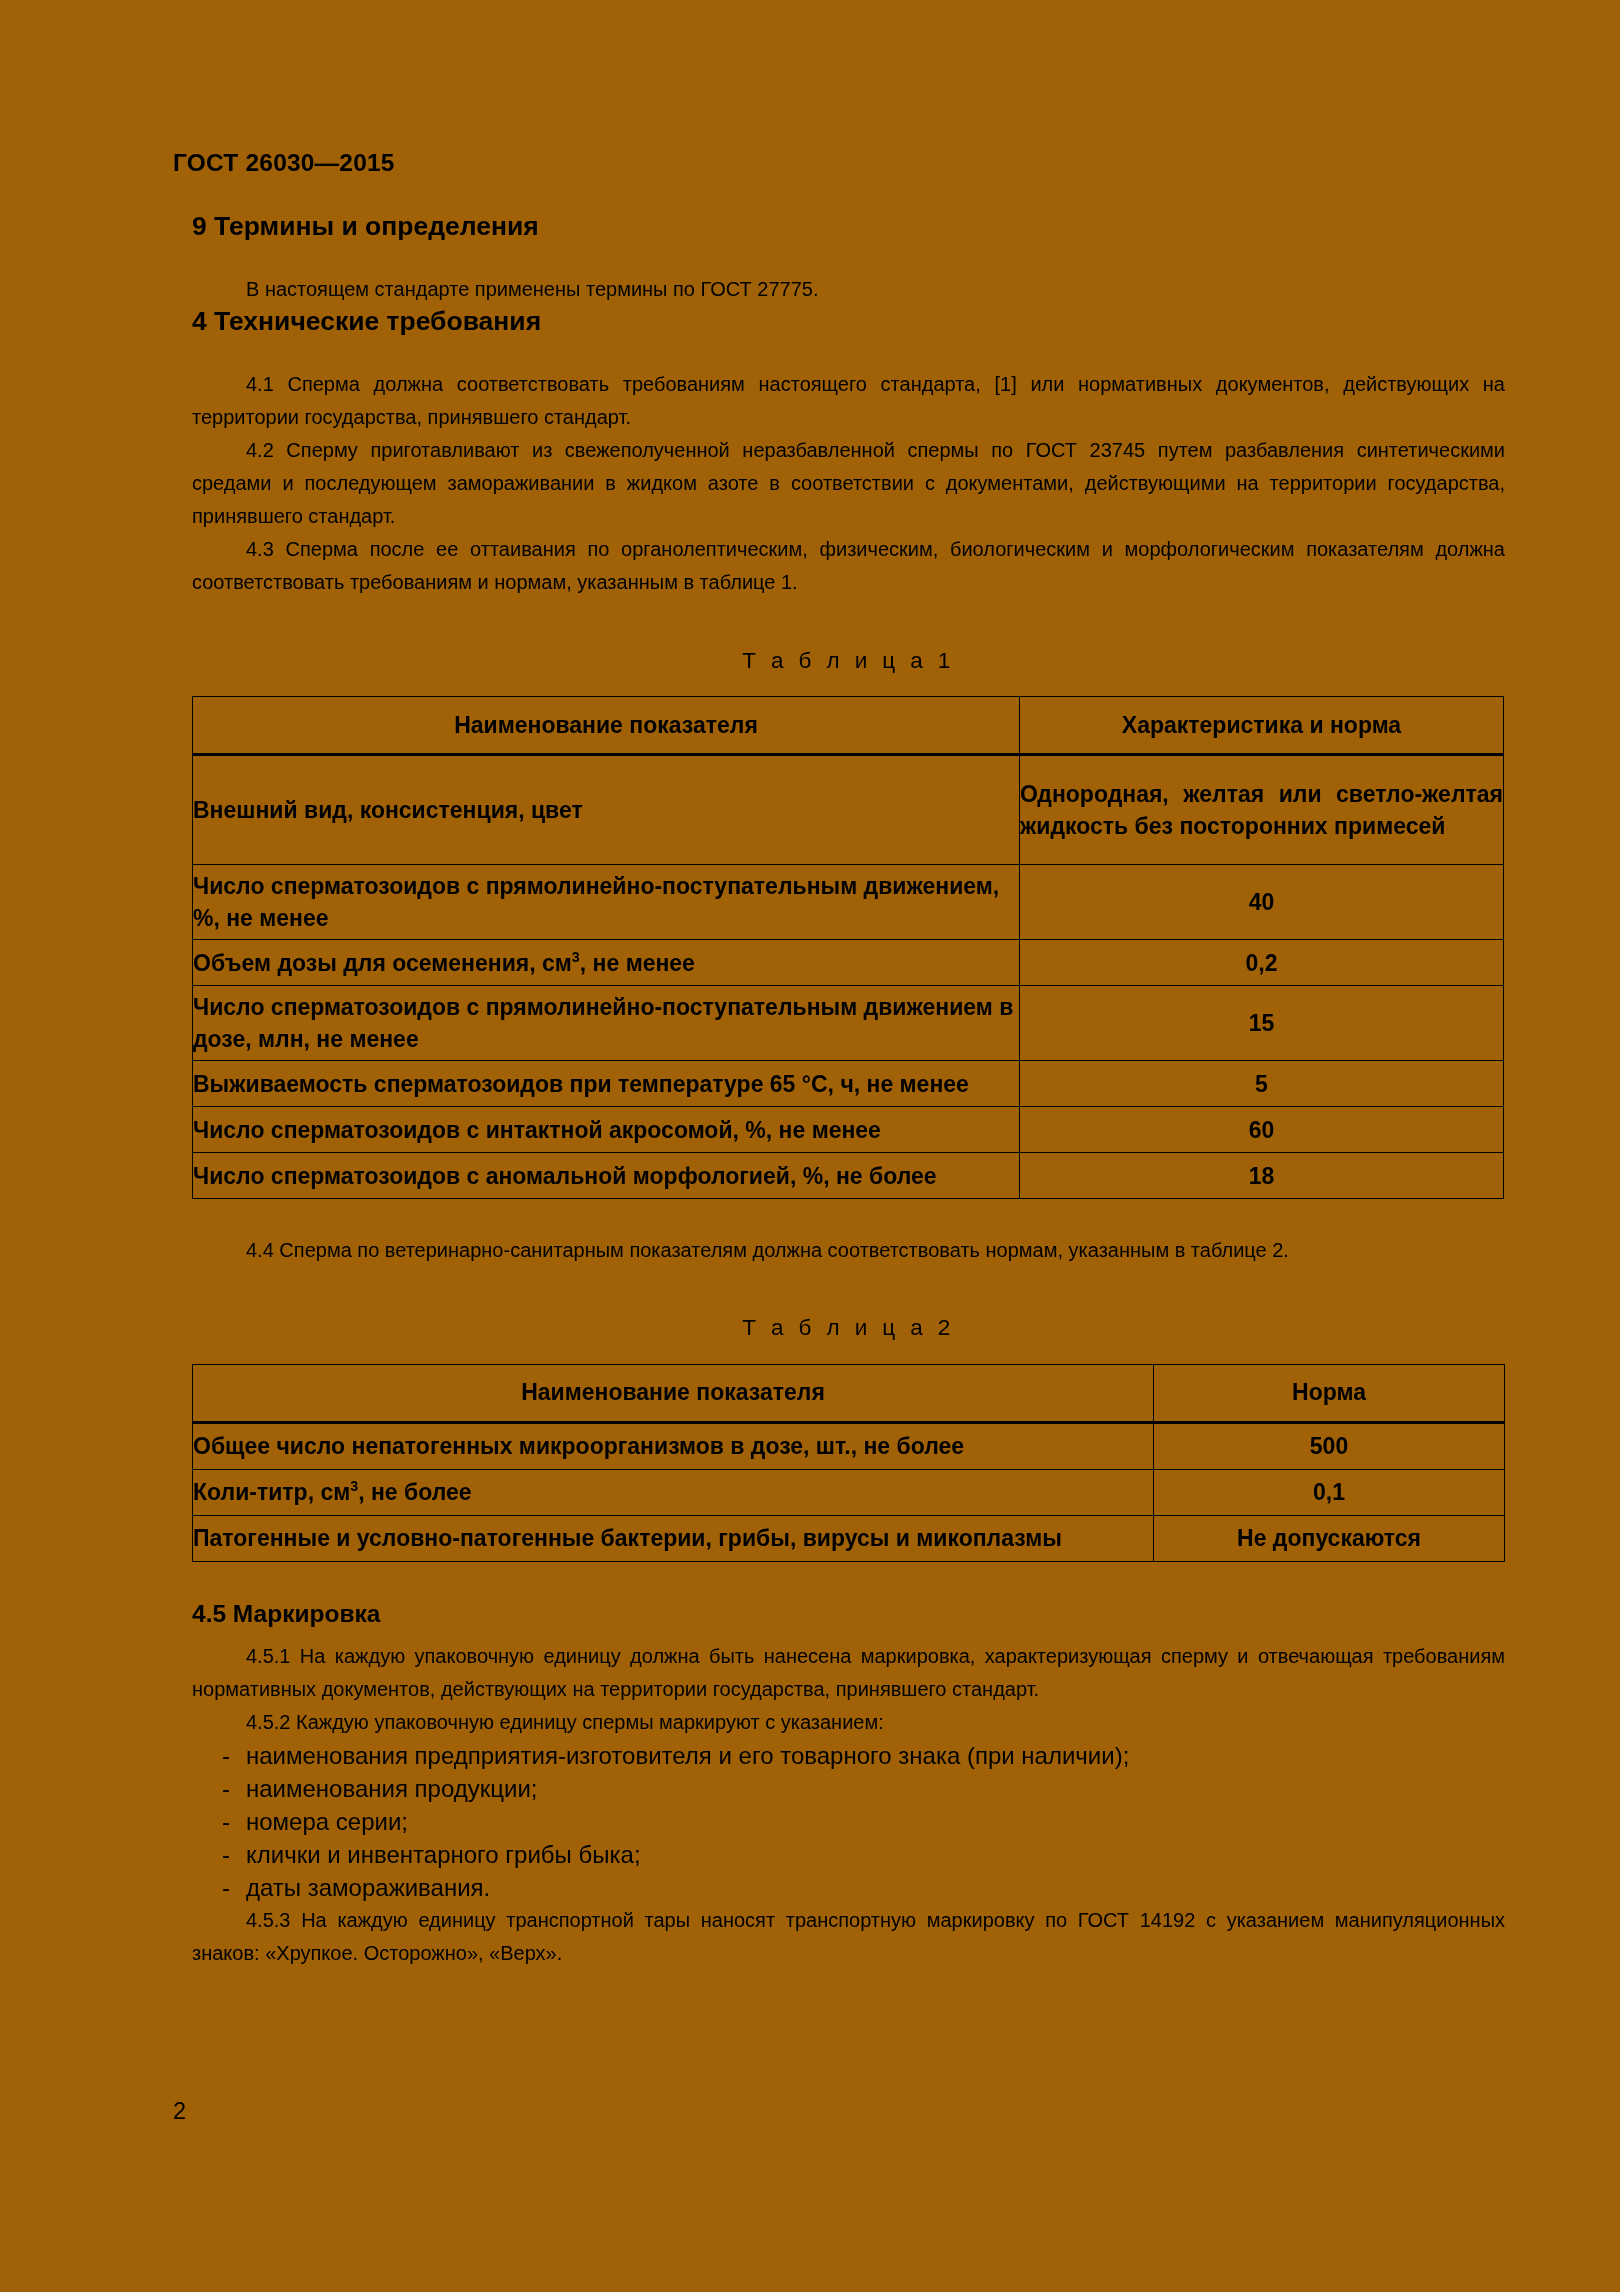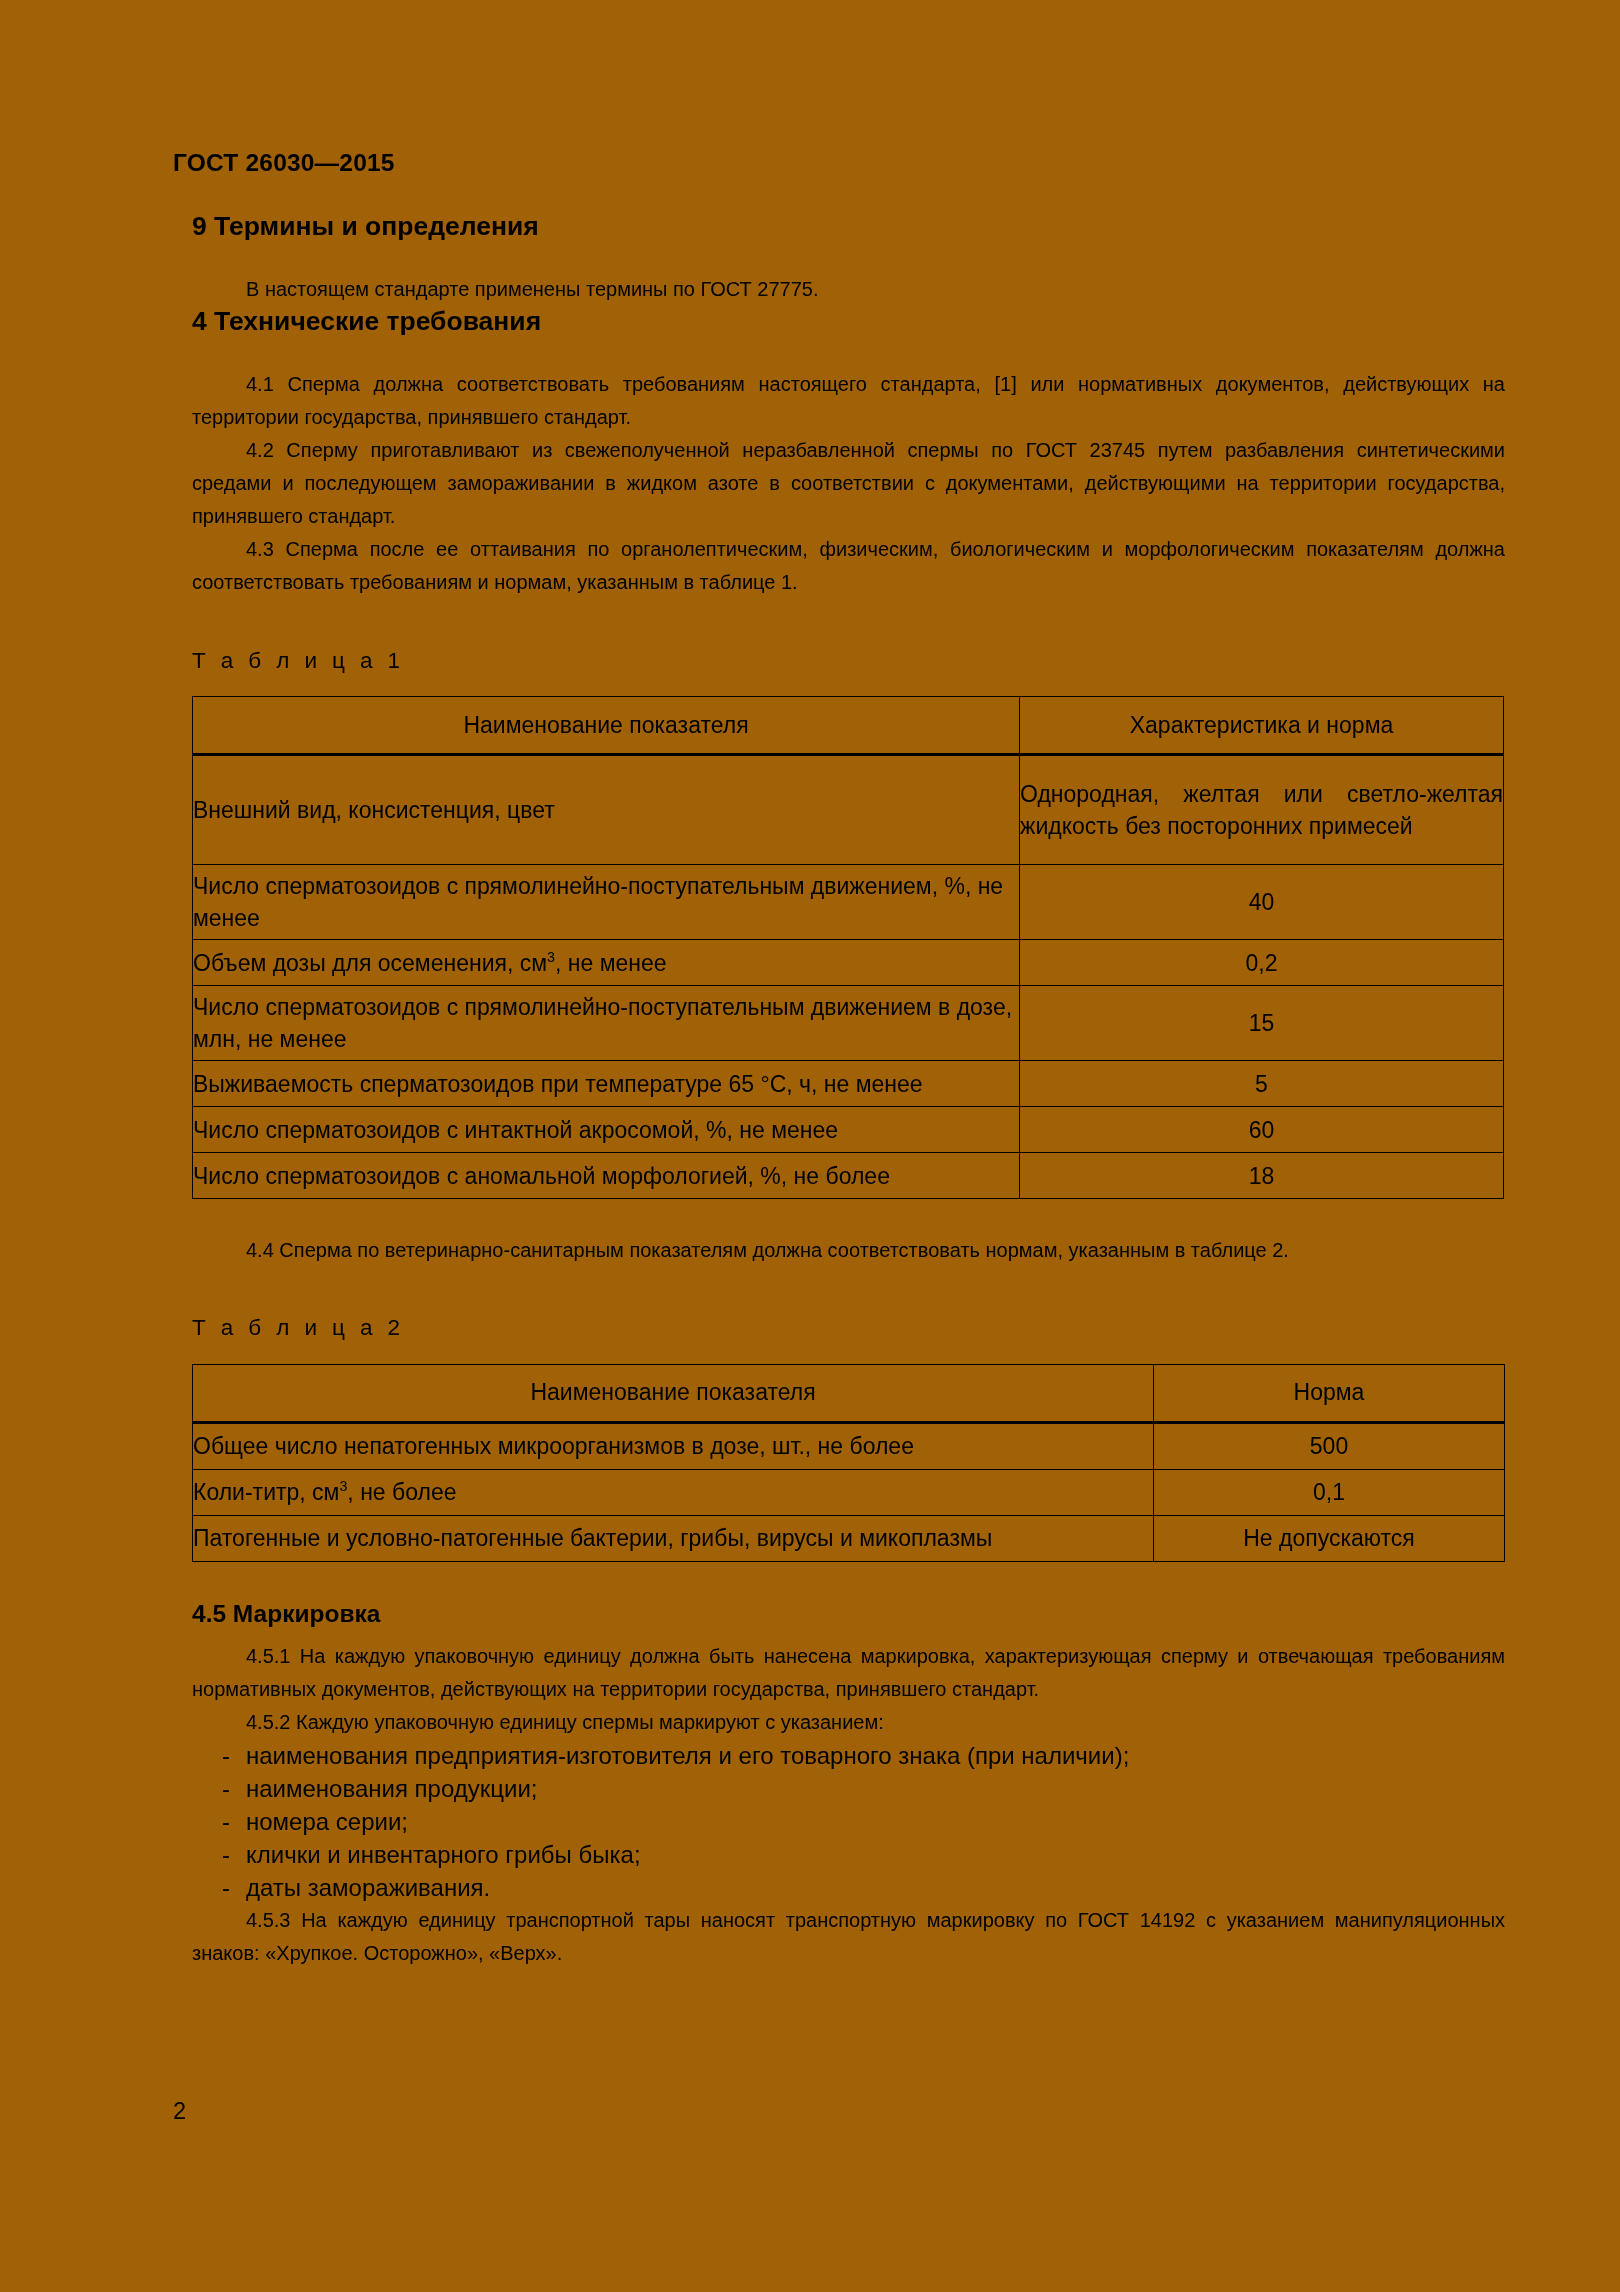--- a/index.html
+++ b/index.html
@@ -64,37 +64,38 @@
   p.indent { text-indent: 54px; }
   p.tight { margin-top: 0; }
 
   
   .table-caption {
     font-size: 22.5px;
     letter-spacing: 4.4px;
     margin: 0;
     padding: 0;
     line-height: 1.2;
+    text-align: center;
   }
   .cap-t1 { margin-top: 48px; }
   .cap-t2 { margin-top: 47px; }
 
   
   table.gost {
     border-collapse: collapse;
     width: 1311px;
     margin-top: 22.5px;
     table-layout: fixed;
     font-size: 23px;
   }
   table.gost td,
   table.gost th {
     border: 1.6px solid #000;
     padding: 0;
-    font-weight: normal;
+    font-weight: bold;
     vertical-align: middle;
   }
   table.gost thead th {
     text-align: center;
     height: 56px;
     font-size: 23px;
   }
   table.gost thead tr th {
     border-bottom: 3.1px solid #000;
   }

